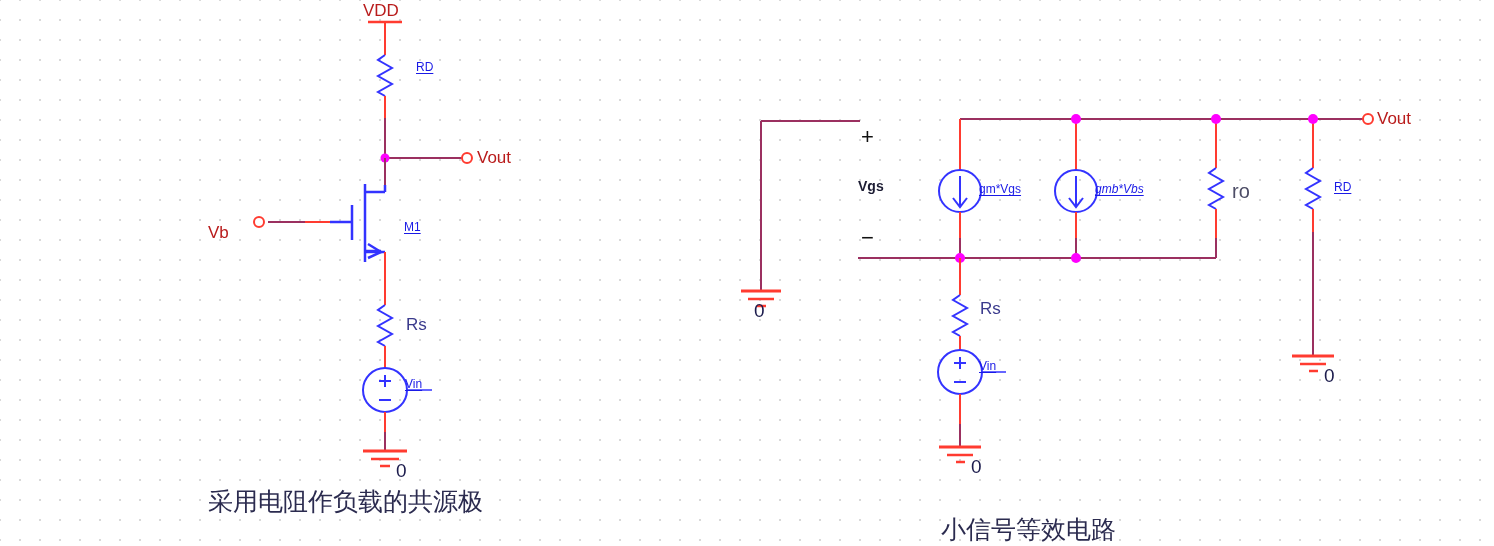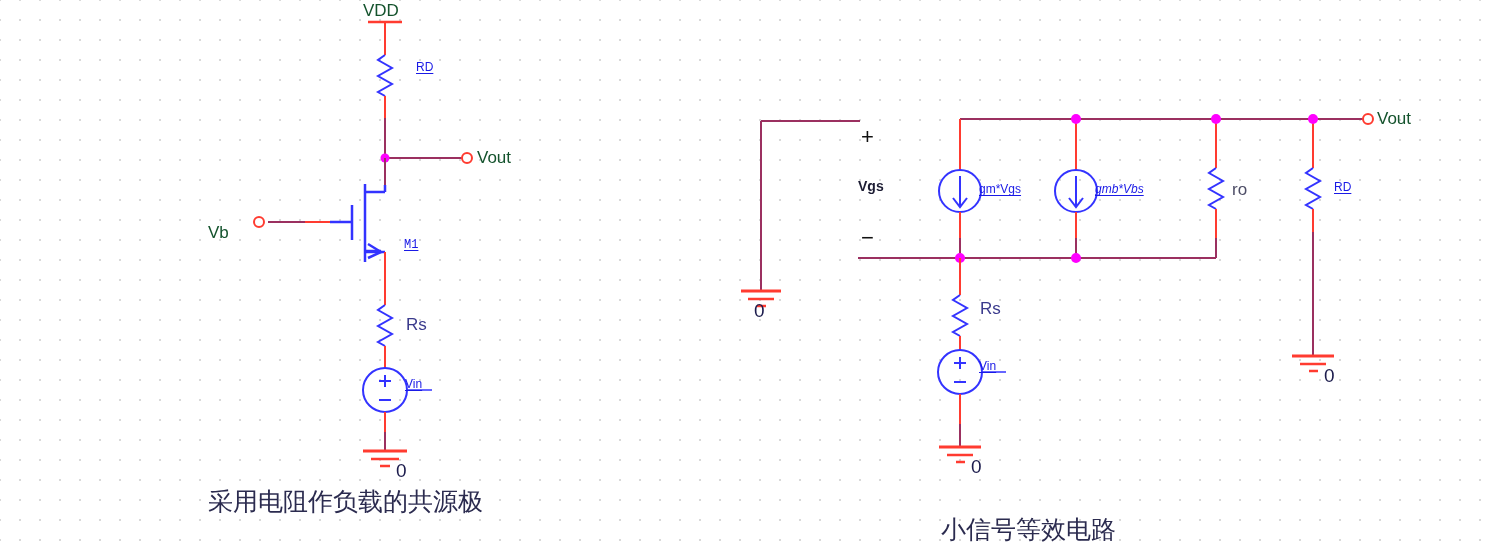--- a/index.html
+++ b/index.html
@@ -32,25 +32,25 @@
     text-decoration:underline;
     text-underline-offset:2px;
   }
   
   .plain-lbl{
     color:#3a3a8c;
     font-size:17px;
   }
   .grey-lbl{
     color:#4d4d66;
-    font-size:17px;
+    font-size:20px;
   }
   
   .node-lbl{
-    color:#14532d;
+    color:#b91c1c;
     font-size:17px;
   }
   .gnd-lbl{
     color:#1c1c4d;
     font-size:19px;
   }
   .sign-lbl{
     color:#111111;
     font-size:22px;
     font-weight:500;
@@ -233,21 +233,21 @@
 </svg>
 
 <div class="lbl node-lbl" style="left:363px;top:2px;">VDD</div>
 
 <div class="lbl name-lbl" style="left:416px;top:61px;">RD</div>
 
 <div class="lbl node-lbl" style="left:477px;top:149px;">Vout</div>
 
 <div class="lbl node-lbl" style="left:208px;top:213px;margin-top:11px;">Vb</div>
 
-<div class="lbl name-lbl" style="left:404px;top:239px;font-family:Liberation Mono, monospace;">M1</div>
+<div class="lbl name-lbl" style="left:404px;top:221px;">M1</div>
 
 <div class="lbl plain-lbl" style="left:406px;top:316px;">Rs</div>
 
 <div class="lbl name-lbl" style="left:405px;top:378px;">Vin</div>
 
 <div class="lbl gnd-lbl" style="left:396px;top:461px;">0</div>
 
 <div class="lbl gnd-lbl" style="left:754px;top:301px;">0</div>
 
 <div class="lbl sign-lbl" style="left:861px;top:126px;">+</div>

